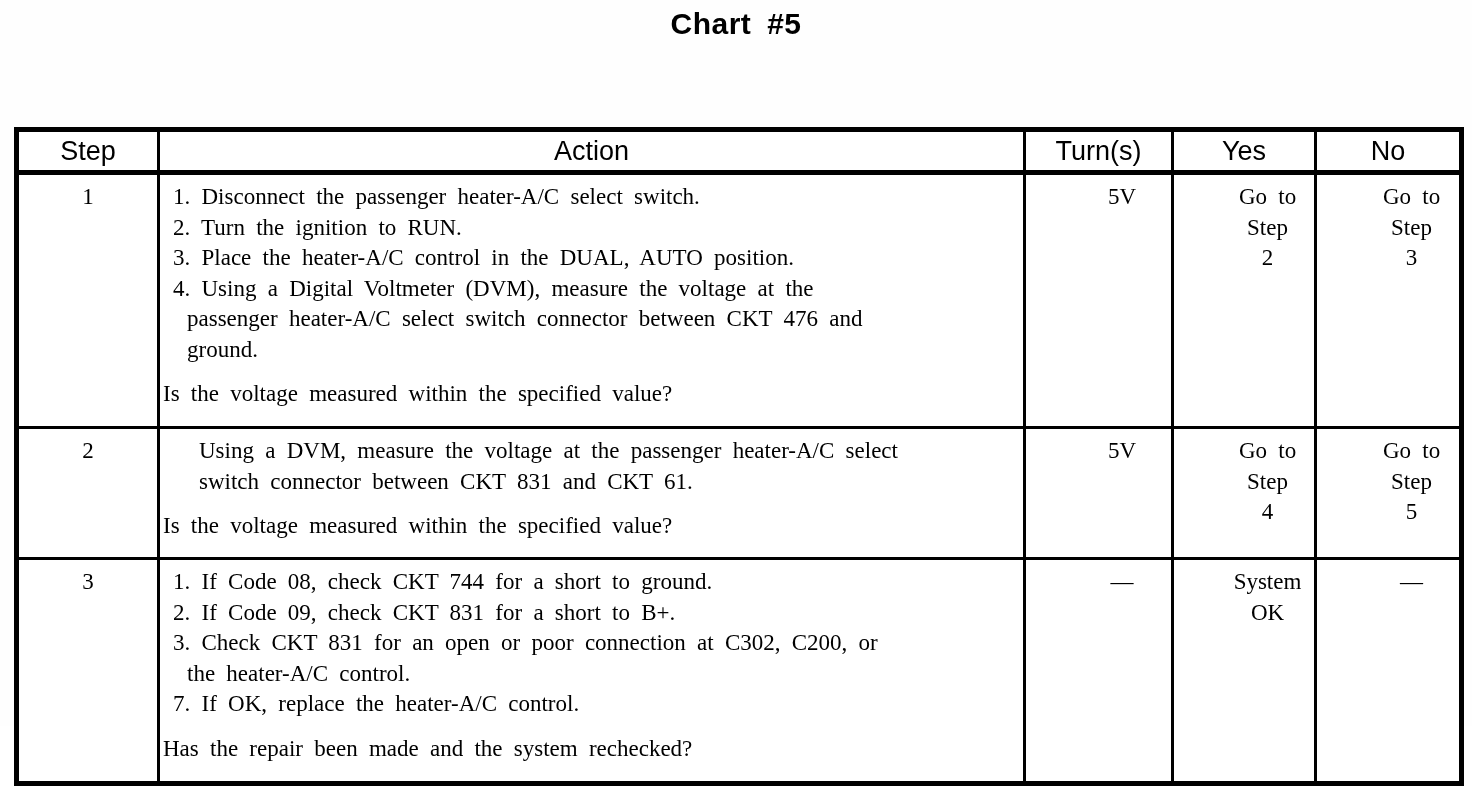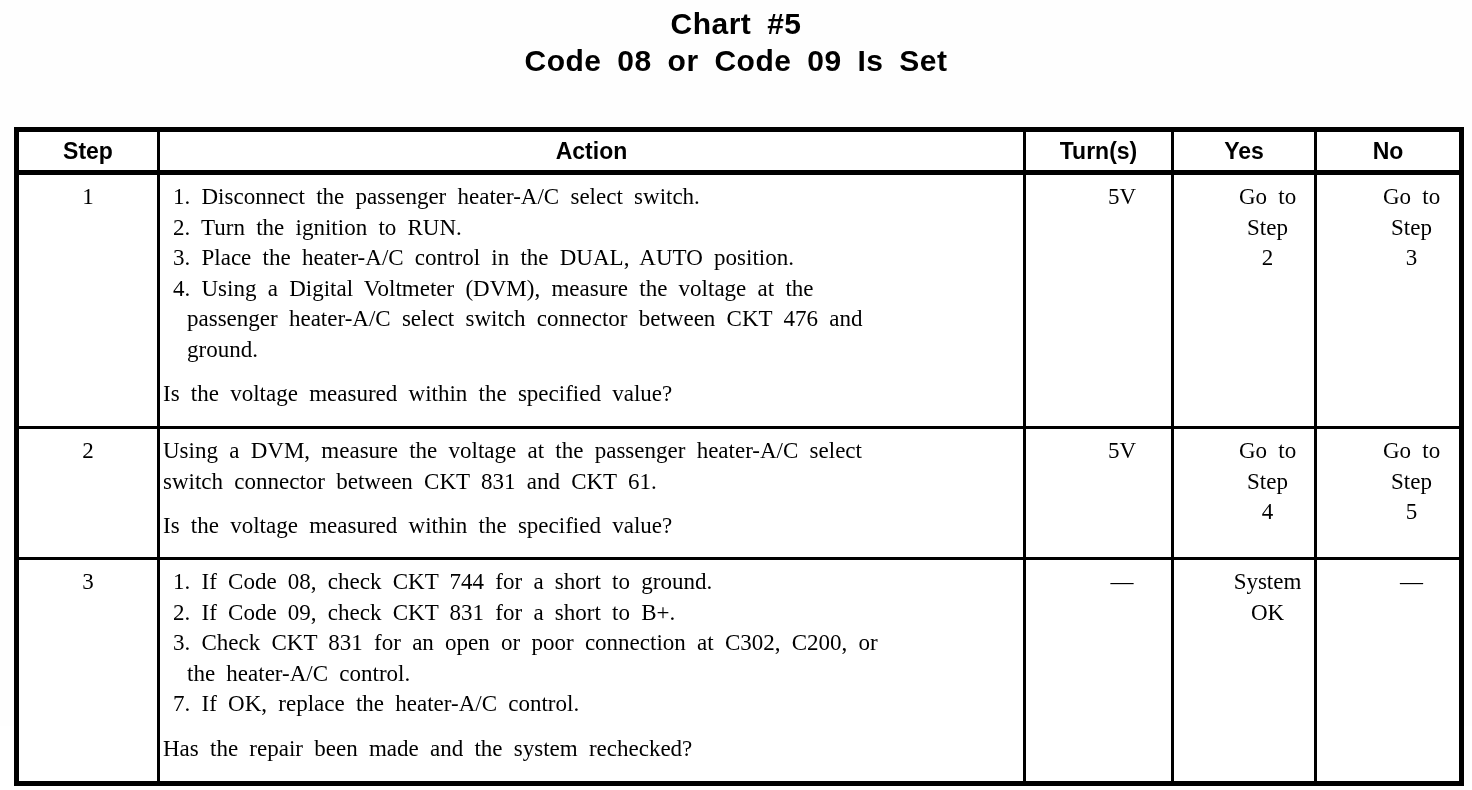--- a/index.html
+++ b/index.html
@@ -40,22 +40,22 @@
   }
   col.c-step  { width: 142px; }
   col.c-action{ width: 866px; }
   col.c-value { width: 148px; }
   col.c-yes   { width: 143px; }
   col.c-no    { width: 146px; }
   th {
     border: 3px solid #000;
     border-bottom: 5px solid #000;
     font-family: "Liberation Sans", sans-serif;
-    font-weight: bold;
-    font-size: 23px;
+    font-weight: normal;
+    font-size: 27px;
     height: 38px;
     text-align: center;
     vertical-align: middle;
     padding: 0;
   }
   td {
     border: 3px solid #000;
     vertical-align: top;
     font-size: 23px;
     line-height: 30.5px;
@@ -72,39 +72,39 @@
   td.action {
     padding: 7px 6px 6px 3px;
   }
   .action-item {
     padding-left: 24px;
     text-indent: -14px;
     white-space: pre-line;
   }
   .action-para {
     white-space: pre-line;
+    margin-left: 36px;
   }
   .action-question {
     margin-top: 14px;
   }
   td.value, td.yes, td.no {
     text-align: center;
     padding-top: 7px;
     white-space: pre-line;
     padding-left: 47px;
   }
 </style>
 </head>
 <body>
 
 <div class="page">
 
   <div class="doc-title">
     <div>Chart #5</div>
-    <div>Code 08 or Code 09 Is Set</div>
   </div>
 
   <table class="chart">
     <colgroup>
       <col class="c-step">
         <col class="c-action">
         <col class="c-value">
         <col class="c-yes">
         <col class="c-no">
     </colgroup>

